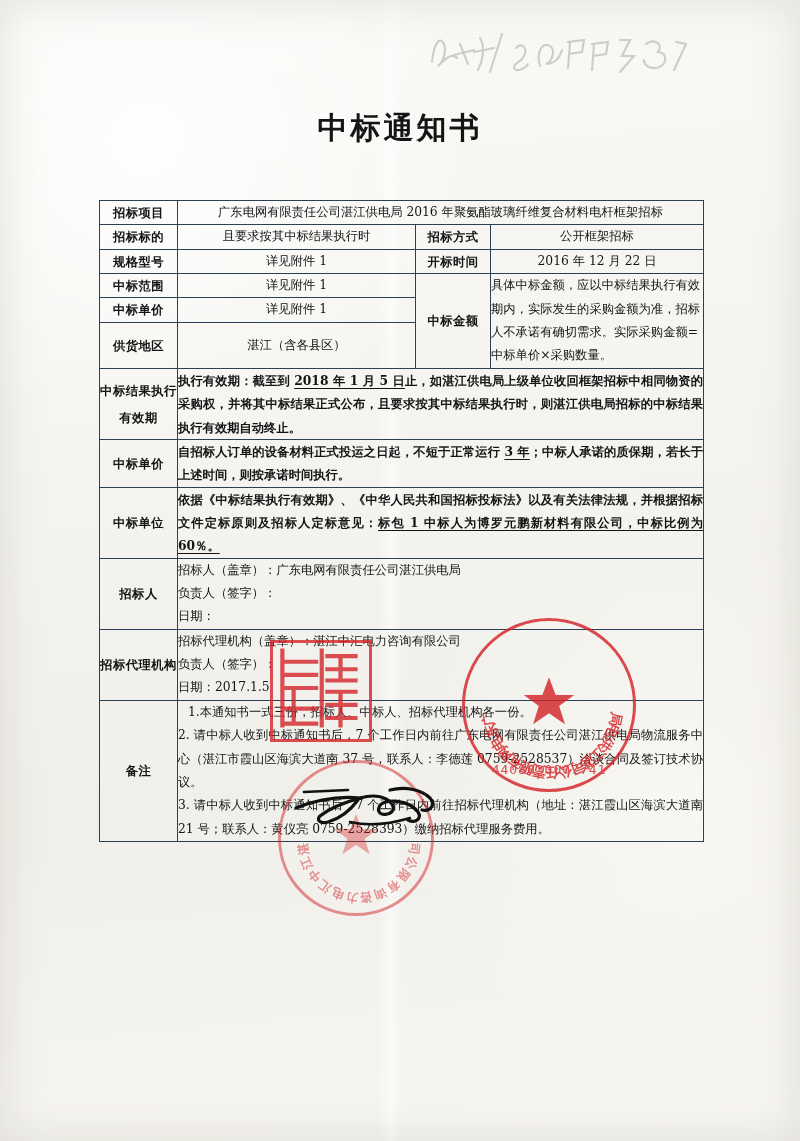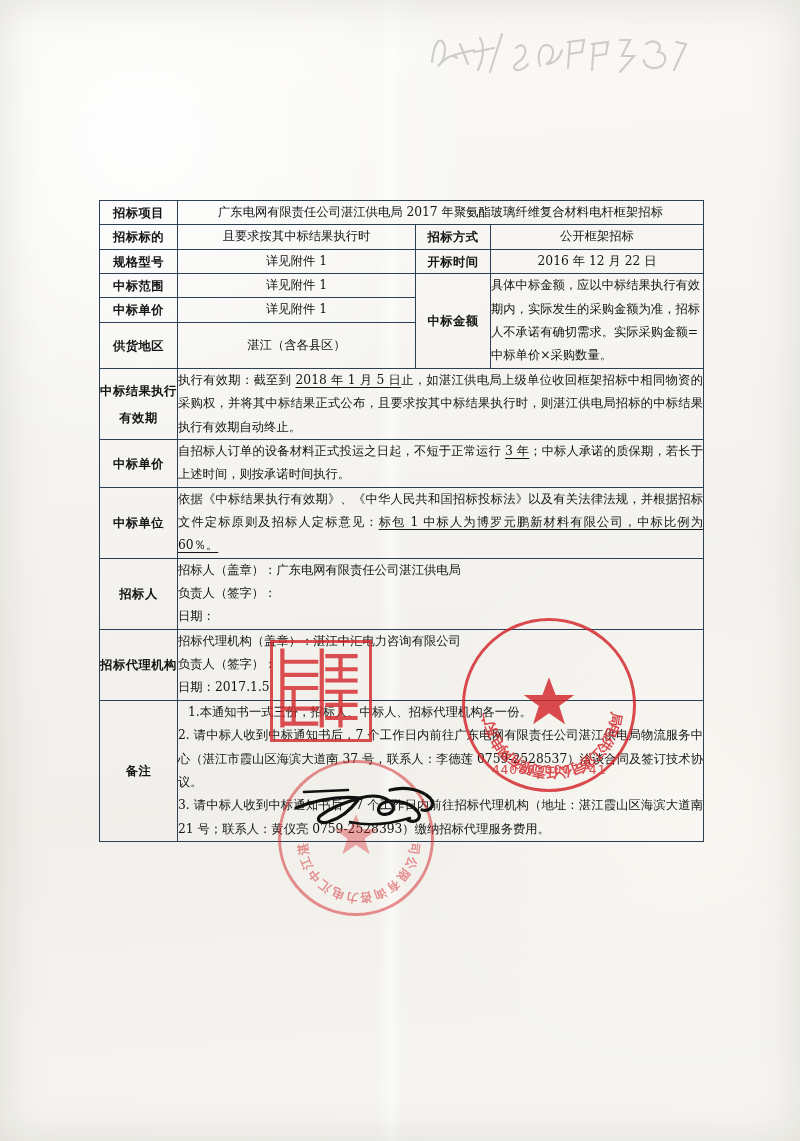--- a/index.html
+++ b/index.html
@@ -67,20 +67,21 @@
   .lbl{
     text-align:center;font-weight:bold;font-size:12.6px;
     letter-spacing:.5px;
     padding:5px 2px;
   }
   .ctr{text-align:center;padding:5px 4px;}
   .body-cell{
     padding:8px 9px 8px 10px;
     text-align:justify;
     line-height:2.15;
+    font-weight:bold;
   }
   .amount-cell{
     padding:7px 8px 7px 11px;
     line-height:2.0;
     font-size:12.2px;
   }
   .sign-cell{
     padding:10px 8px 10px 14px;
     line-height:2.55;
     position:relative;
@@ -154,33 +155,34 @@
         <path d="M116 44 C112 30, 118 20, 126 24 C132 28, 128 40, 122 42 C130 42, 136 36, 138 28"></path>
         <path d="M146 20 L144 46 M144 20 L160 18 L158 30 L145 32"></path>
         <path d="M170 22 L168 48 M168 22 L184 20 L182 32 L169 34"></path>
         <path d="M196 18 L206 18 L198 34 L210 34 L196 50"></path>
         <path d="M222 22 C230 16, 240 22, 234 30 C244 30, 244 44, 232 46 C224 47, 220 42, 220 38"></path>
         <path d="M252 20 L262 22 L250 48"></path>
       </g>
     </svg>
   </div>
 
+  <div class="doc-title">中标通知书</div>
 
   <table class="main">
     <colgroup>
       <col style="width:78px">
       <col style="width:238px">
       <col style="width:75px">
       <col style="width:213px">
     </colgroup>
     <tbody>
 
       <tr>
         <td class="lbl">招标项目</td>
-        <td class="ctr" colspan="3">广东电网有限责任公司湛江供电局 2017 年聚氨酯玻璃纤维复合材料电杆框架招标</td>
+        <td class="ctr" colspan="3">广东电网有限责任公司湛江供电局 2016 年聚氨酯玻璃纤维复合材料电杆框架招标</td>
       </tr>
 
       <tr>
         <td class="lbl">招标标的</td>
         <td class="ctr">且要求按其中标结果执行时</td>
         <td class="lbl">招标方式</td>
         <td class="ctr">公开框架招标</td>
       </tr>
 
       <tr>

